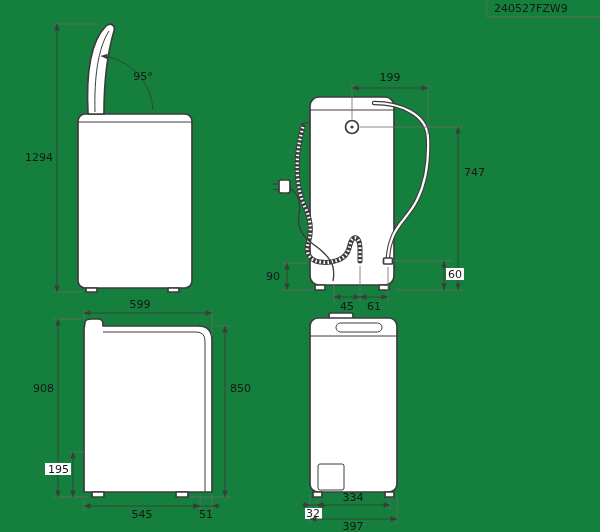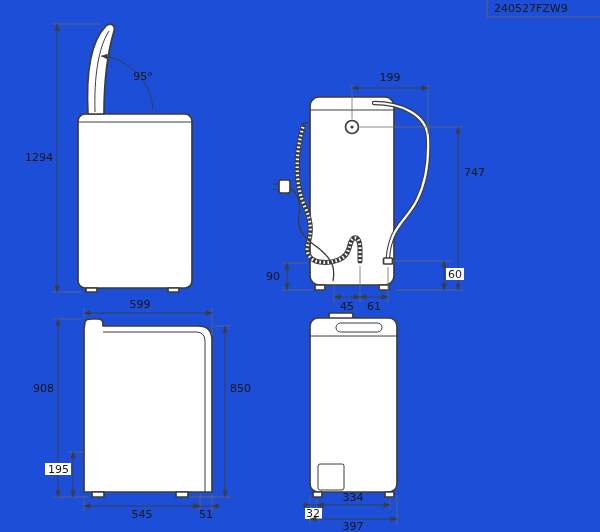--- a/index.html
+++ b/index.html
@@ -1,16 +1,16 @@
 <!DOCTYPE html>
 <html><head>
 <meta charset="utf-8">
 <style>
   html,body{margin:0;padding:0;background:#fff;}
-  .stage{position:relative;width:600px;height:532px;background:#1d4ed8;overflow:hidden;}
+  .stage{position:relative;width:600px;height:532px;background:#15803d;overflow:hidden;}
   svg{display:block;}
   text{font-family:"DejaVu Sans","Liberation Sans",sans-serif;font-size:11px;fill:#161616;}
   .olf{fill:#fff;stroke:#3c3c3c;stroke-width:1.7;stroke-linejoin:round;}
   .seam{fill:none;stroke:#3c3c3c;stroke-width:1;}
   .ext{stroke:#6a6a6a;stroke-width:0.8;fill:none;}
   .dim{stroke:#3c3c3c;stroke-width:0.9;fill:none;}
   .hose-outer{fill:none;stroke:#3c3c3c;stroke-width:5;stroke-linecap:round;}
   .hose-ribs{fill:none;stroke:#fff;stroke-width:3.2;stroke-dasharray:1.6 2.4;}
   .tube-outer{fill:none;stroke:#3c3c3c;stroke-width:4.4;stroke-linecap:round;}
   .tube-inner{fill:none;stroke:#fff;stroke-width:2.2;stroke-linecap:round;}

